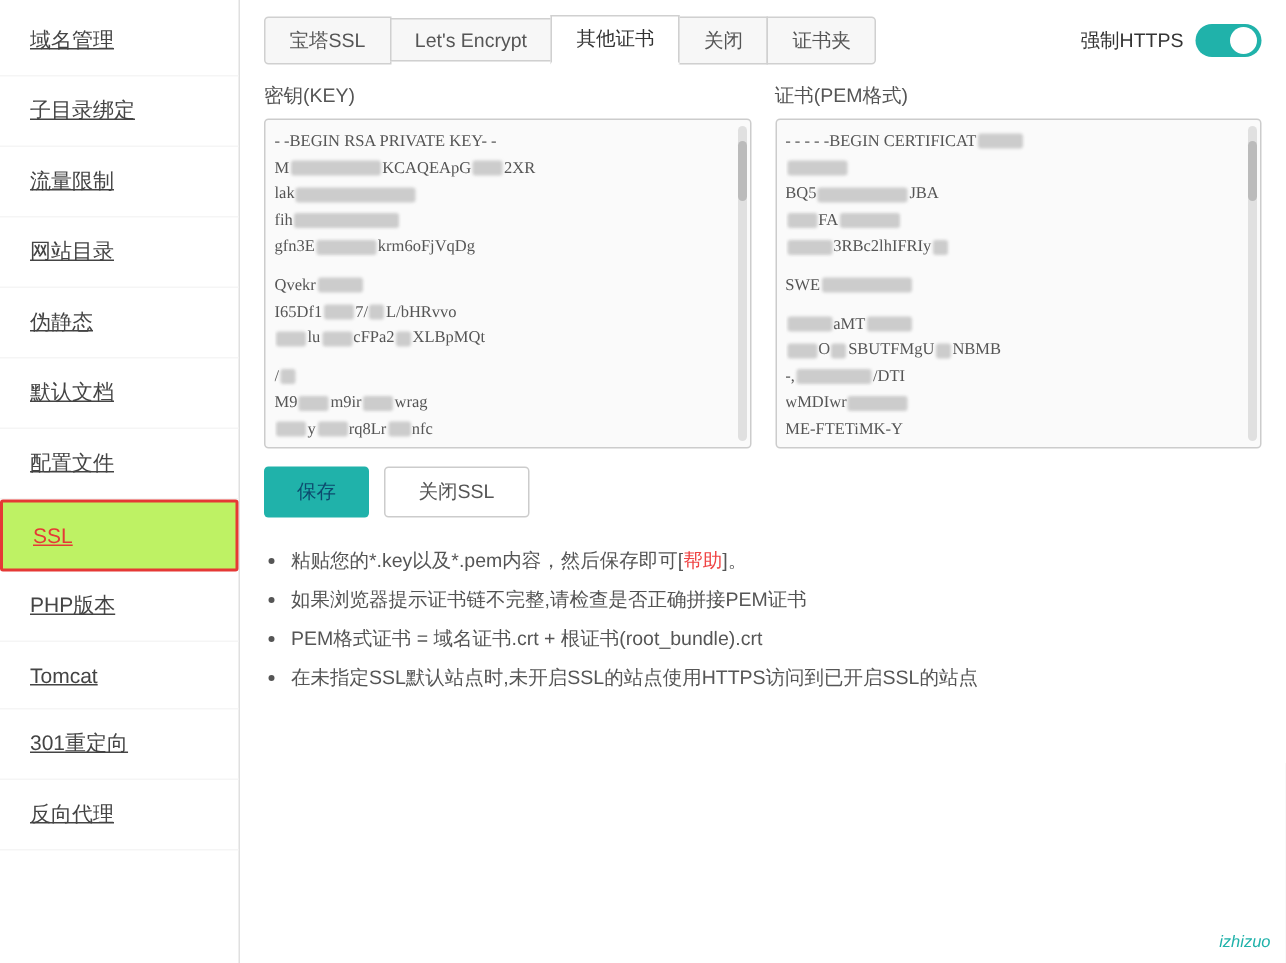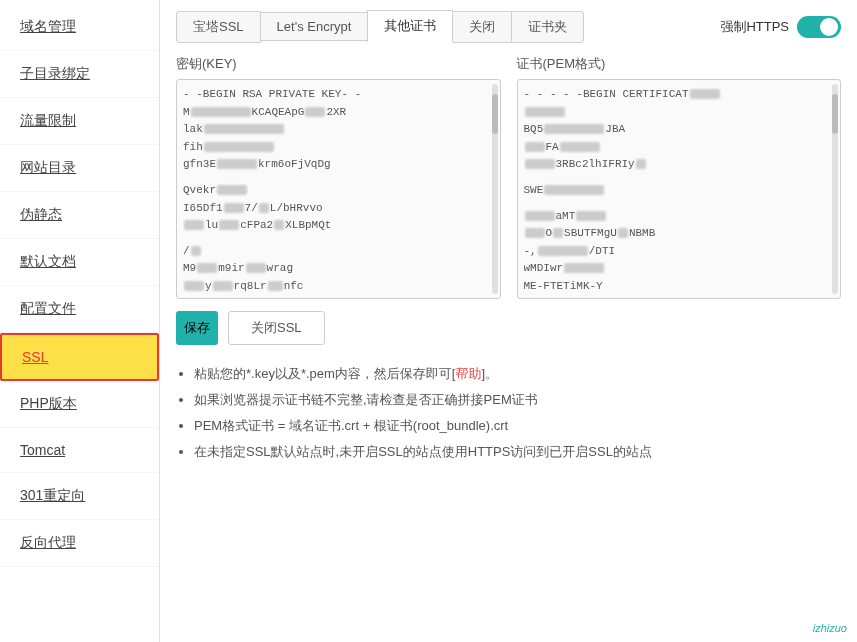--- a/index.html
+++ b/index.html
@@ -30,21 +30,21 @@
       cursor: pointer;
       color: #444;
       font-size: 14px;
       border-bottom: 1px solid #f5f5f5;
       text-decoration: underline;
     }
     .sidebar-item.active {
       color: #e53935;
       border: 2px solid #e53935;
       border-radius: 2px;
-      background: #fde047;
+      background: #bef264;
     }
     
     .main {
       flex: 1;
       background: #fff;
       padding: 10px 16px;
       overflow-y: auto;
       position: relative;
     }
     
@@ -114,23 +114,23 @@
       margin-bottom: 6px;
     }
     
     .action-row {
       display: flex;
       gap: 10px;
       margin-bottom: 16px;
     }
     .btn-save {
       background: #20b2aa;
-      color: #000000;
+      color: #0c4a6e;
       border: none;
-      padding: 7px 8px;
+      padding: 7px 22px;
       border-radius: 3px;
       cursor: pointer;
       font-size: 13px;
     }
     .btn-close-ssl {
       background: #fff;
       color: #555;
       border: 1px solid #ccc;
       padding: 7px 22px;
       border-radius: 3px;
@@ -180,21 +180,21 @@
     .watermark span {
       color: #20b2aa;
     }
     
     .fake-textarea {
       width: 100%;
       height: 220px;
       border: 1px solid #ccc;
       border-radius: 3px;
       font-size: 11px;
-      font-family: Liberation Mono, monospace;
+      font-family: Liberation Serif, serif;
       padding: 6px 14px 6px 6px;
       color: #555;
       background: #fafafa;
       overflow: hidden;
       position: relative;
     }
     .fake-line {
       line-height: 1.6;
       white-space: nowrap;
       overflow: hidden;

